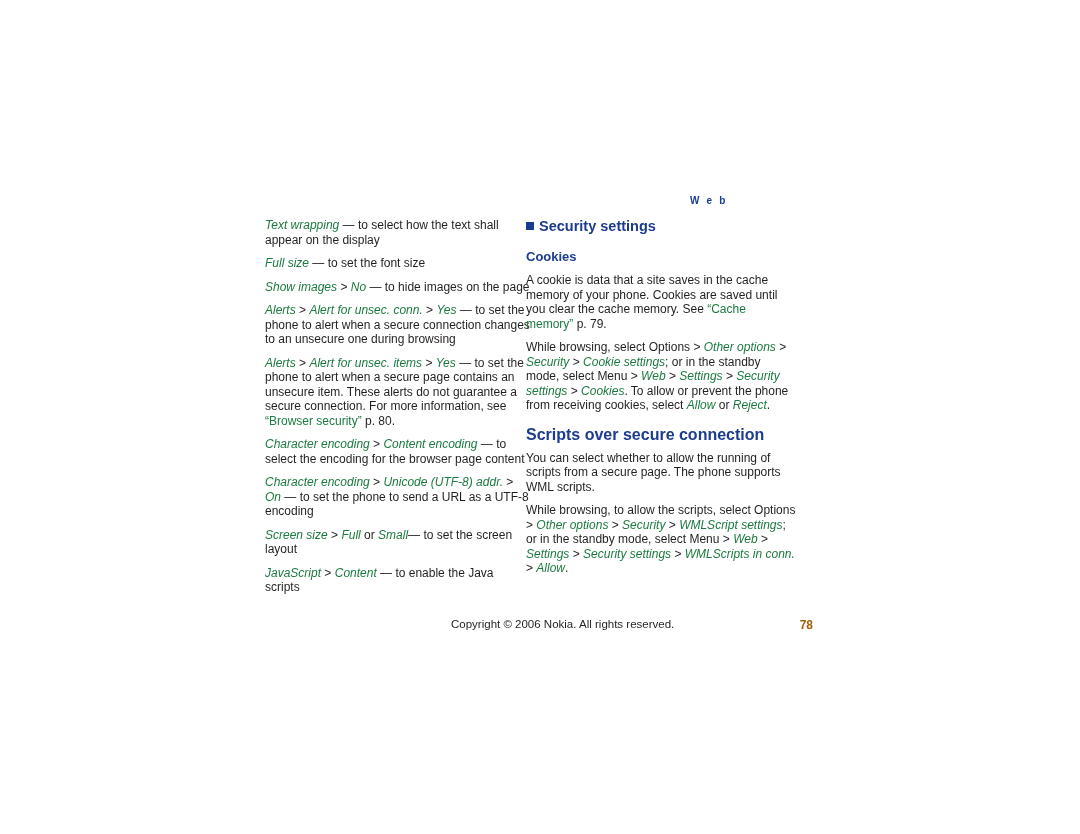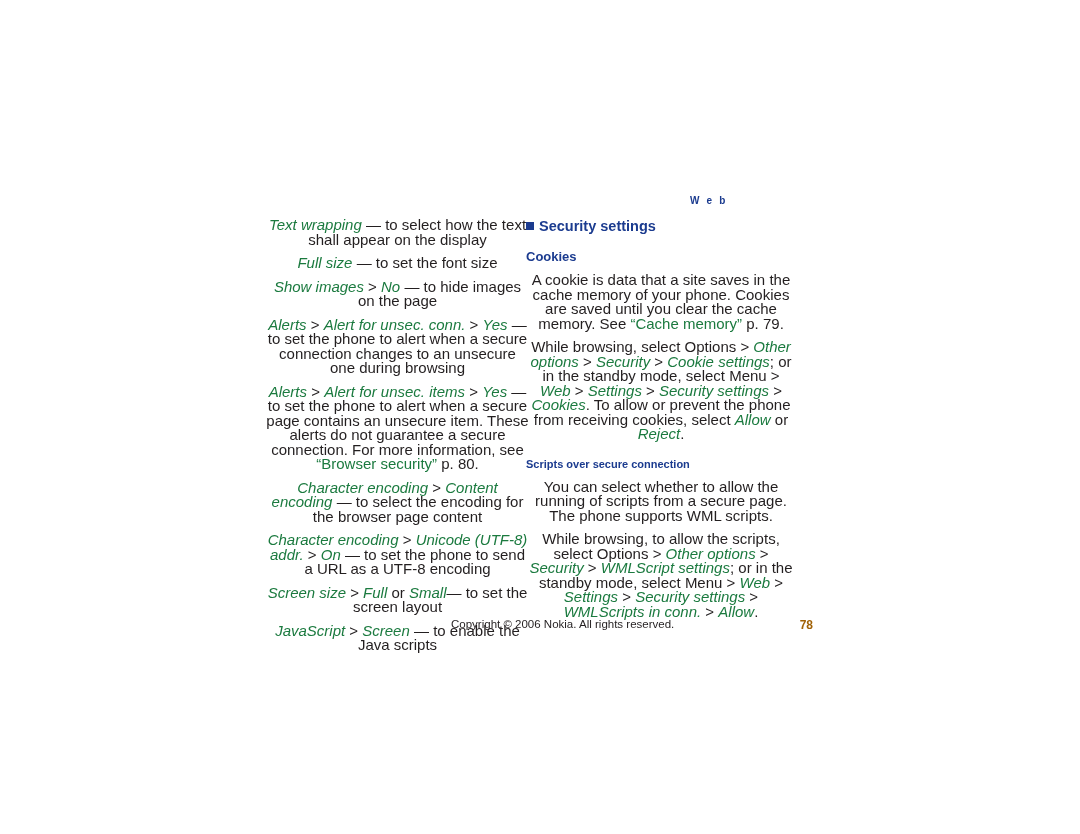--- a/index.html
+++ b/index.html
@@ -39,24 +39,23 @@
     width: 265px;
   }
   .col-right {
     position: absolute;
     left: 526px;
     top: 218px;
     width: 270px;
   }
   p {
     margin: 0 0 9px 0;
-    font-size: 15px;
+    font-size: 12px;
     line-height: 14.5px;
     color: #231f20;
-    text-align: center;
   }
   .it {
     font-style: italic;
     color: #1b7a3f;
   }
   .b {
     font-weight: normal;
   }
   .quoted {
     color: #1b7a3f;
@@ -77,21 +76,21 @@
     vertical-align: 1px;
   }
   h3.sub {
     font-size: 13px;
     font-weight: bold;
     color: #1b3b8f;
     margin: 0 0 8px 0;
     line-height: 16px;
   }
   h3.sub2 {
-    font-size: 11px;
+    font-size: 16px;
     font-weight: bold;
     color: #1b3b8f;
     margin: 14px 0 8px 0;
     line-height: 16px;
   }
   .footer {
     position: absolute;
     left: 265px;
     top: 618px;
     width: 548px;
@@ -124,21 +123,21 @@
   <div class="col-left">
     <div>
         <p><span class="it">Text wrapping</span><span> — to select how the text shall appear on the display</span></p>
         <p><span class="it">Full size</span><span> — to set the font size</span></p>
         <p><span class="it">Show images</span><span> &gt; </span><span class="it">No</span><span> — to hide images on the page</span></p>
         <p><span class="it">Alerts</span><span> &gt; </span><span class="it">Alert for unsec. conn.</span><span> &gt; </span><span class="it">Yes</span><span> — to set the phone to alert when a secure connection changes to an unsecure one during browsing</span></p>
         <p><span class="it">Alerts</span><span> &gt; </span><span class="it">Alert for unsec. items</span><span> &gt; </span><span class="it">Yes</span><span> — to set the phone to alert when a secure page contains an unsecure item. These alerts do not guarantee a secure connection. For more information, see </span><span class="quoted">“Browser security”</span><span> p. 80.</span></p>
         <p><span class="it">Character encoding</span><span> &gt; </span><span class="it">Content encoding</span><span> — to select the encoding for the browser page content</span></p>
         <p><span class="it">Character encoding</span><span> &gt; </span><span class="it">Unicode (UTF-8) addr.</span><span> &gt; </span><span class="it">On</span><span> — to set the phone to send a URL as a UTF-8 encoding</span></p>
         <p><span class="it">Screen size</span><span> &gt; </span><span class="it">Full</span><span> or </span><span class="it">Small</span><span>— to set the screen layout</span></p>
-        <p><span class="it">JavaScript</span><span> &gt; </span><span class="it">Screen</span><span> — to enable the Java scripts</span></p>
+        <p><span class="it">JavaScript</span><span> &gt; </span><span class="it">Content</span><span> — to enable the Java scripts</span></p>
       </div>
   </div>
 
   <div class="col-right">
     <h2 class="section">
       <span class="bullet"></span><span>Security settings</span>
     </h2>
     <h3 class="sub">Cookies</h3>
     <div>
         <p><span>A cookie is data that a site saves in the cache memory of your phone. Cookies are saved until you clear the cache memory. See </span><span class="quoted">“Cache memory”</span><span> p. 79.</span></p>

